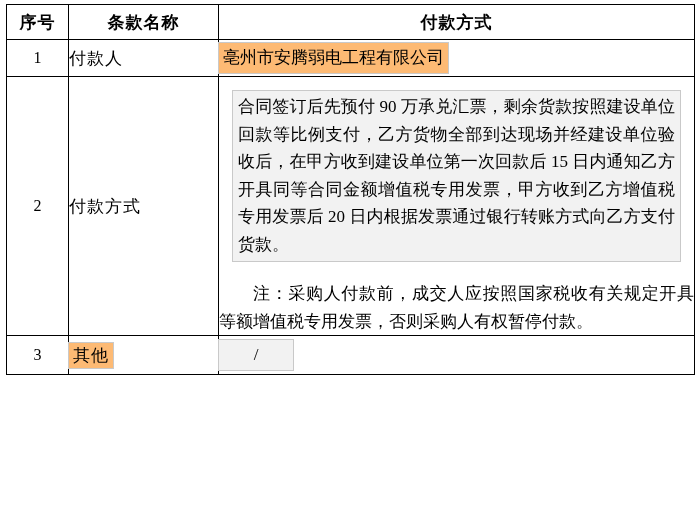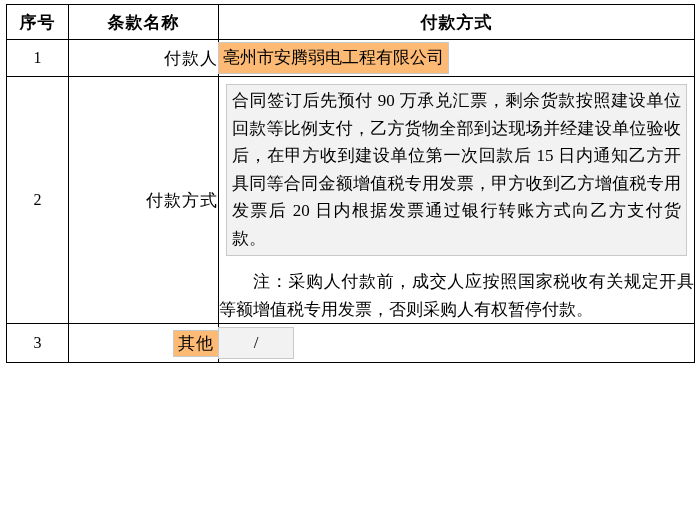--- a/index.html
+++ b/index.html
@@ -47,21 +47,21 @@
     height: 34px;
     letter-spacing: 1px;
   }
 
   td.col-no {
     text-align: center;
     font-size: 16px;
   }
 
   td.col-name {
-    text-align: right;
+    text-align: left;
     font-size: 17px;
     letter-spacing: 1px;
     font-family: Liberation Serif, serif;
   }
 
   td.col-body {
     font-size: 17px;
     line-height: 1.62;
     padding: 4px 8px 5px 8px;
     text-align: justify;
@@ -90,21 +90,21 @@
   .row-1 td { height: 36px; }
   .row-3 td { height: 38px; }
 
   .note-para {
     text-indent: 2em;
     margin: 0;
     padding-top: 5px;
   }
 
   .pay-para {
-    margin: 8px;
+    margin: 14px;
   }
 </style>
 </head>
 <body>
 
 <div class="doc-wrap">
   <table class="contract-table">
     <colgroup>
       <col class="c-no">
       <col class="c-name">

